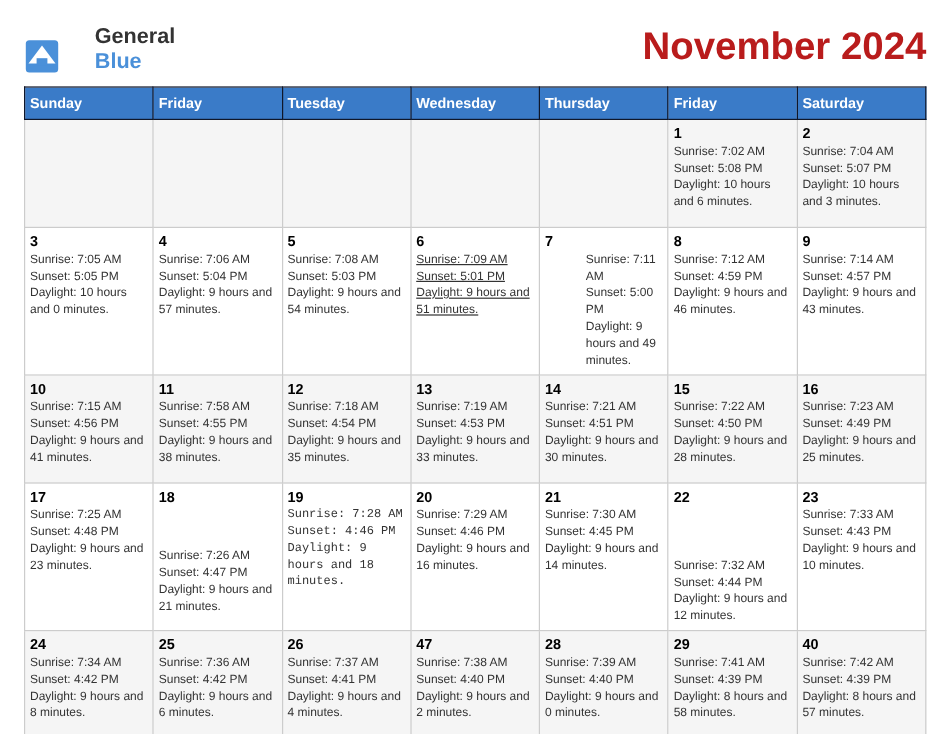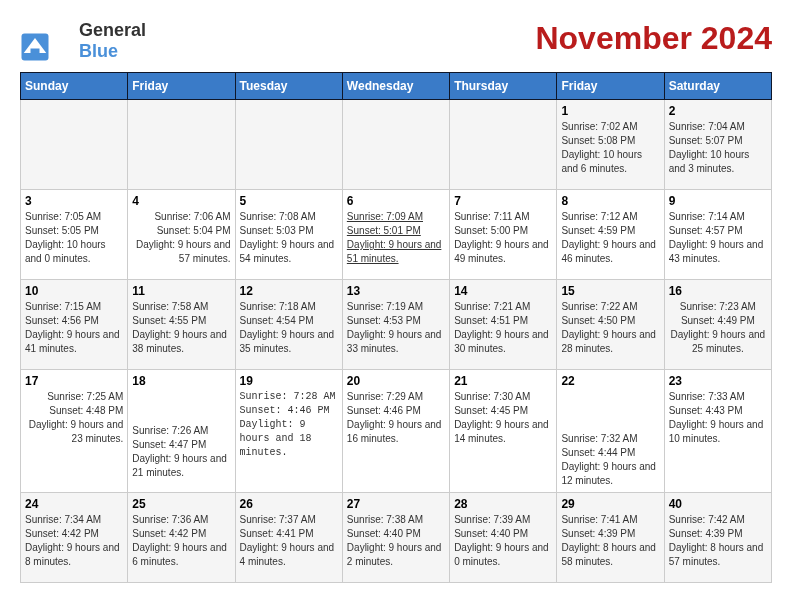--- a/index.html
+++ b/index.html
@@ -135,39 +135,39 @@
       </tr>
       <tr>
         <td>
           <span class="day-number">3</span>
           <div class="day-info" style="white-space: pre-line;">Sunrise: 7:05 AM
 Sunset: 5:05 PM
 Daylight: 10 hours and 0 minutes.</div>
         </td>
         <td>
           <span class="day-number">4</span>
-          <div class="day-info" style="white-space: pre-line; text-align: right;">Sunrise: 7:06 AM
+          <div class="day-info" style="white-space: pre-line;">Sunrise: 7:06 AM
 Sunset: 5:04 PM
 Daylight: 9 hours and 57 minutes.</div>
         </td>
         <td>
           <span class="day-number">5</span>
           <div class="day-info" style="white-space: pre-line;">Sunrise: 7:08 AM
 Sunset: 5:03 PM
 Daylight: 9 hours and 54 minutes.</div>
         </td>
         <td>
           <span class="day-number">6</span>
           <div class="day-info" style="white-space: pre-line; text-decoration: underline;">Sunrise: 7:09 AM
 Sunset: 5:01 PM
 Daylight: 9 hours and 51 minutes.</div>
         </td>
         <td>
           <span class="day-number">7</span>
-          <div class="day-info" style="white-space: pre-line;">Sunrise: 7:11 AM
+          <div class="day-info" style="white-space: pre-line; margin-left: 34px;">Sunrise: 7:11 AM
 Sunset: 5:00 PM
 Daylight: 9 hours and 49 minutes.</div>
         </td>
         <td>
           <span class="day-number">8</span>
           <div class="day-info" style="white-space: pre-line;">Sunrise: 7:12 AM
 Sunset: 4:59 PM
 Daylight: 9 hours and 46 minutes.</div>
         </td>
         <td>
@@ -209,29 +209,29 @@
 Daylight: 9 hours and 30 minutes.</div>
         </td>
         <td>
           <span class="day-number">15</span>
           <div class="day-info" style="white-space: pre-line;">Sunrise: 7:22 AM
 Sunset: 4:50 PM
 Daylight: 9 hours and 28 minutes.</div>
         </td>
         <td>
           <span class="day-number">16</span>
-          <div class="day-info" style="white-space: pre-line; text-align: center;">Sunrise: 7:23 AM
+          <div class="day-info" style="white-space: pre-line;">Sunrise: 7:23 AM
 Sunset: 4:49 PM
 Daylight: 9 hours and 25 minutes.</div>
         </td>
       </tr>
       <tr>
         <td>
           <span class="day-number">17</span>
-          <div class="day-info" style="white-space: pre-line; text-align: right;">Sunrise: 7:25 AM
+          <div class="day-info" style="white-space: pre-line;">Sunrise: 7:25 AM
 Sunset: 4:48 PM
 Daylight: 9 hours and 23 minutes.</div>
         </td>
         <td>
           <span class="day-number">18</span>
           <div class="day-info" style="white-space: pre-line; margin-top: 36px;">Sunrise: 7:26 AM
 Sunset: 4:47 PM
 Daylight: 9 hours and 21 minutes.</div>
         </td>
         <td>
@@ -278,21 +278,21 @@
 Sunset: 4:42 PM
 Daylight: 9 hours and 6 minutes.</div>
         </td>
         <td>
           <span class="day-number">26</span>
           <div class="day-info" style="white-space: pre-line;">Sunrise: 7:37 AM
 Sunset: 4:41 PM
 Daylight: 9 hours and 4 minutes.</div>
         </td>
         <td>
-          <span class="day-number">27</span>
+          <span class="day-number">47</span>
           <div class="day-info" style="white-space: pre-line;">Sunrise: 7:38 AM
 Sunset: 4:40 PM
 Daylight: 9 hours and 2 minutes.</div>
         </td>
         <td>
           <span class="day-number">28</span>
           <div class="day-info" style="white-space: pre-line;">Sunrise: 7:39 AM
 Sunset: 4:40 PM
 Daylight: 9 hours and 0 minutes.</div>
         </td>

